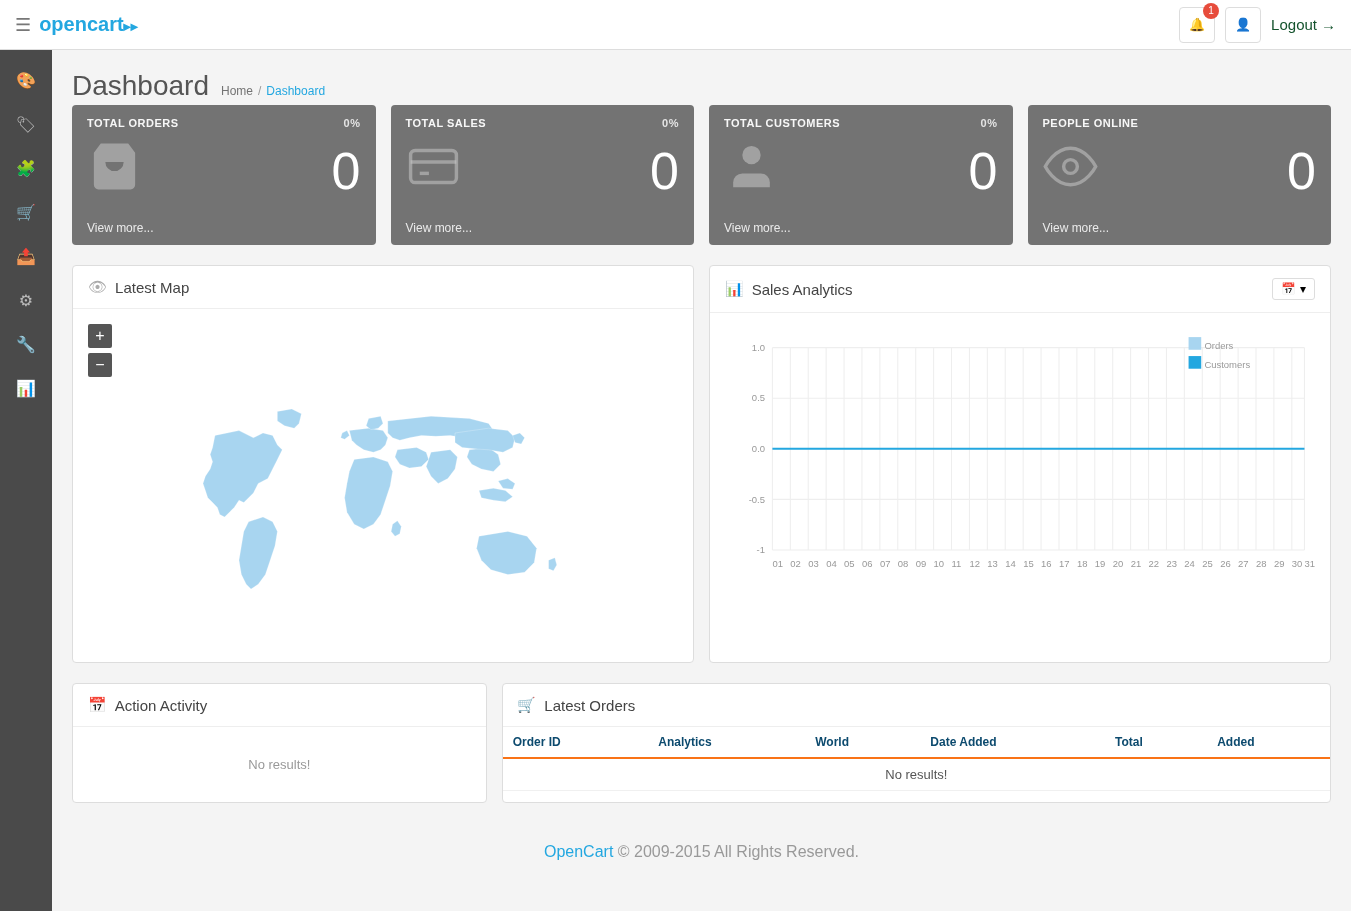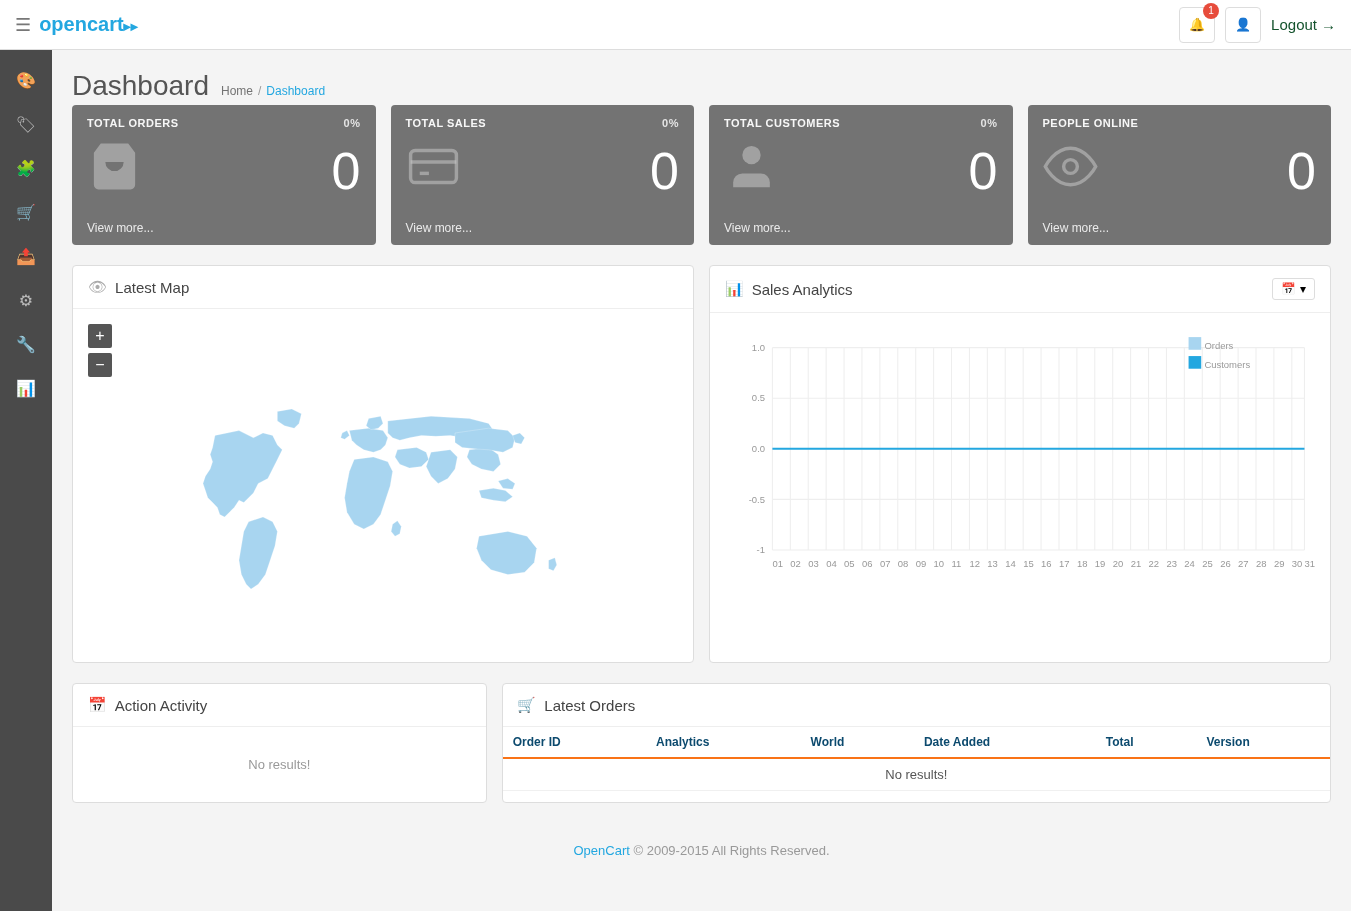--- a/index.html
+++ b/index.html
@@ -262,21 +262,21 @@
       color: #999;
       padding: 15px;
       font-size: 13px;
     }
 
     
     .footer {
       text-align: center;
       padding: 20px;
       color: #999;
-      font-size: 13px;
+      font-size: 16px;
     }
     .footer a { color: #23a7e0; text-decoration: none; }
 
     
     .map-svg { fill: #a8d5f0; stroke: #fff; stroke-width: 0.5; }
 
     
     .chart-svg { width: 100%; height: 100%; }
     .chart-grid-line { stroke: #eee; stroke-width: 1; }
     .chart-axis-label { font-size: 9px; fill: #999; }
@@ -601,21 +601,21 @@
       </div>
       <div>
         <table class="orders-table">
           <thead>
             <tr>
               <th>Order ID</th>
               <th>Analytics</th>
               <th>World</th>
               <th>Date Added</th>
               <th>Total</th>
-              <th>Version</th>
+              <th>Added</th>
             </tr>
           </thead>
           <tbody>
             <tr>
               <td colspan="6" class="no-results">No results!</td>
             </tr>
           </tbody>
         </table>
       </div>
     </div>

